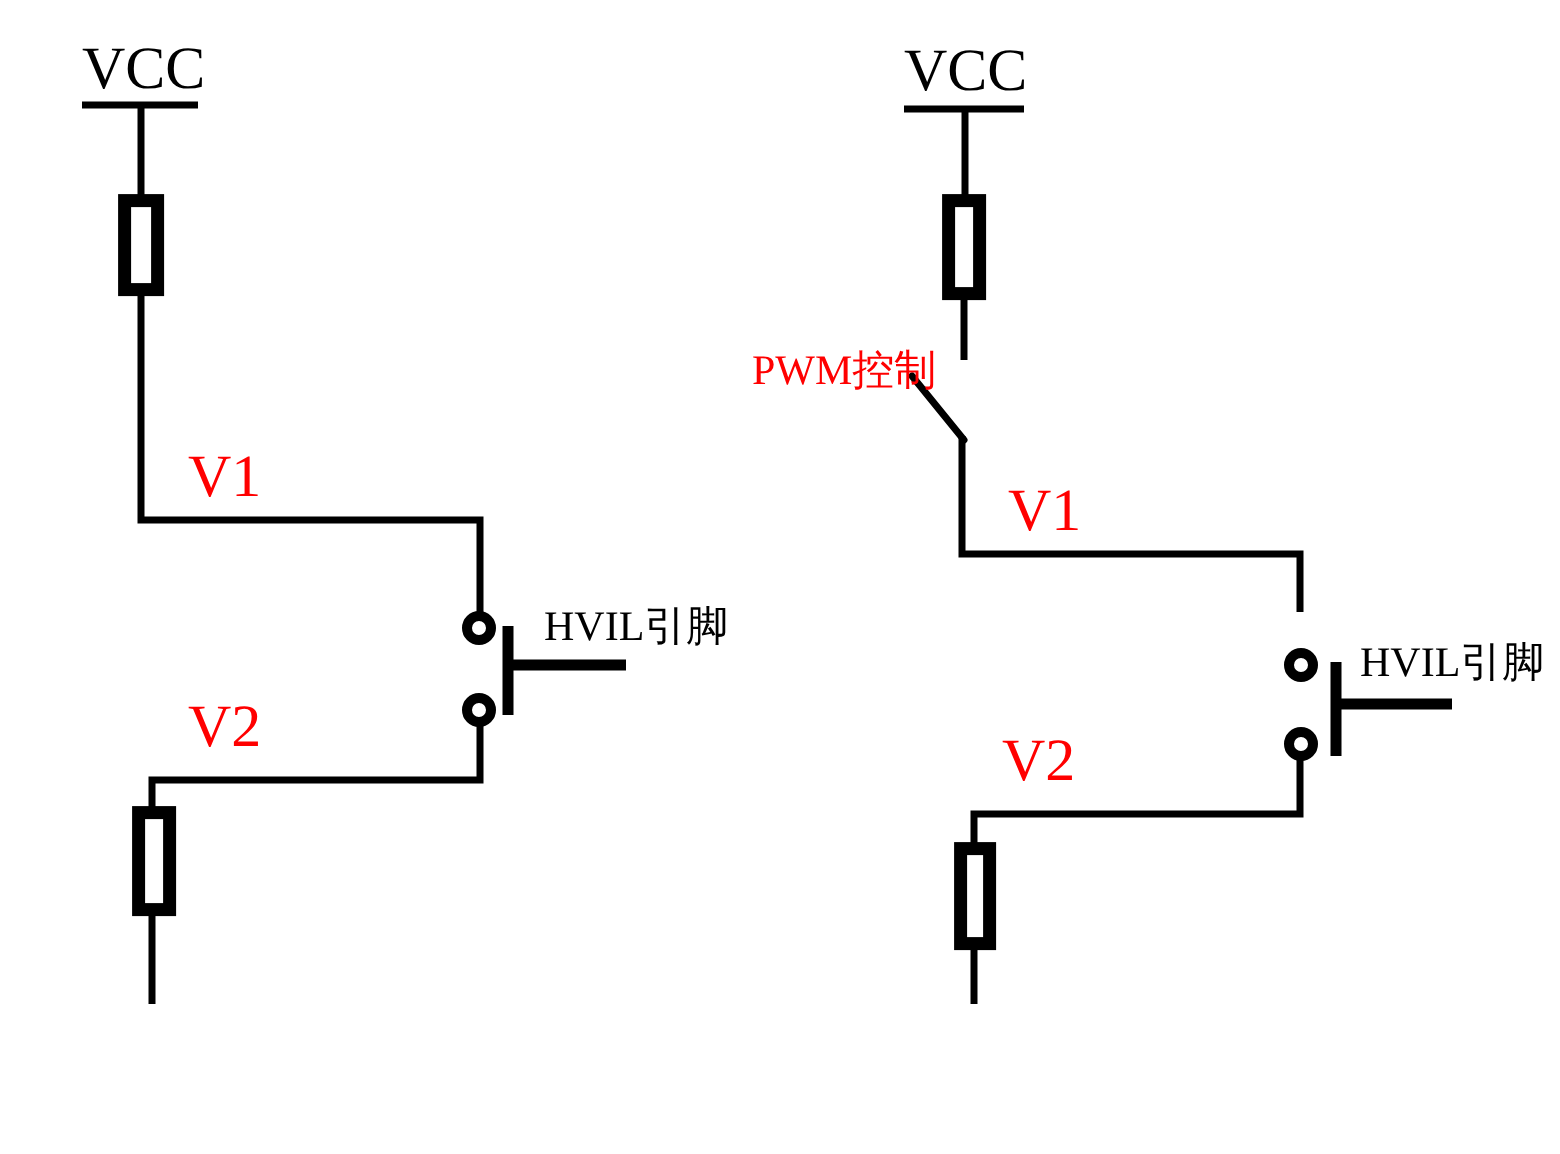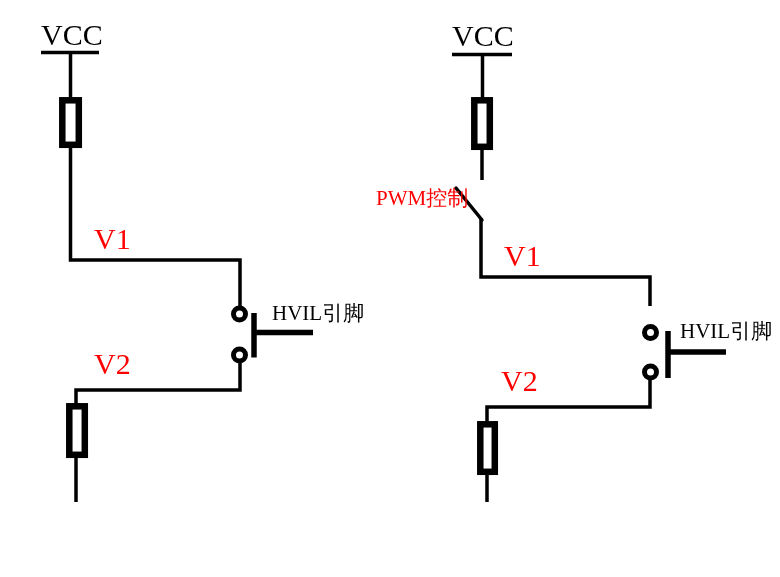--- a/index.html
+++ b/index.html
@@ -112,18 +112,18 @@
       </g>
     </g>
   </svg>
 
   <span class="label label-vcc" style="left:41px; top:20px; width:58px;">VCC</span>
   <span class="label label-node" style="left:94px; top:224px;">V1</span>
   <span class="label label-node" style="left:94px; top:349px;">V2</span>
   <span class="label label-pin" style="left:272px; top:303px;">HVIL引脚</span>
 
   <span class="label label-vcc" style="left:452px; top:21px; width:60px;">VCC</span>
-  <span class="label label-ctrl" style="left:376px; top:188px;">PWM控制</span>
+  <span class="label label-ctrl" style="left:376px; top:175px;">PWM控制</span>
   <span class="label label-node" style="left:504px; top:241px;">V1</span>
   <span class="label label-node" style="left:501px; top:366px;">V2</span>
   <span class="label label-pin" style="left:680px; top:321px;">HVIL引脚</span>
 
 </div>
 
 </body></html>

